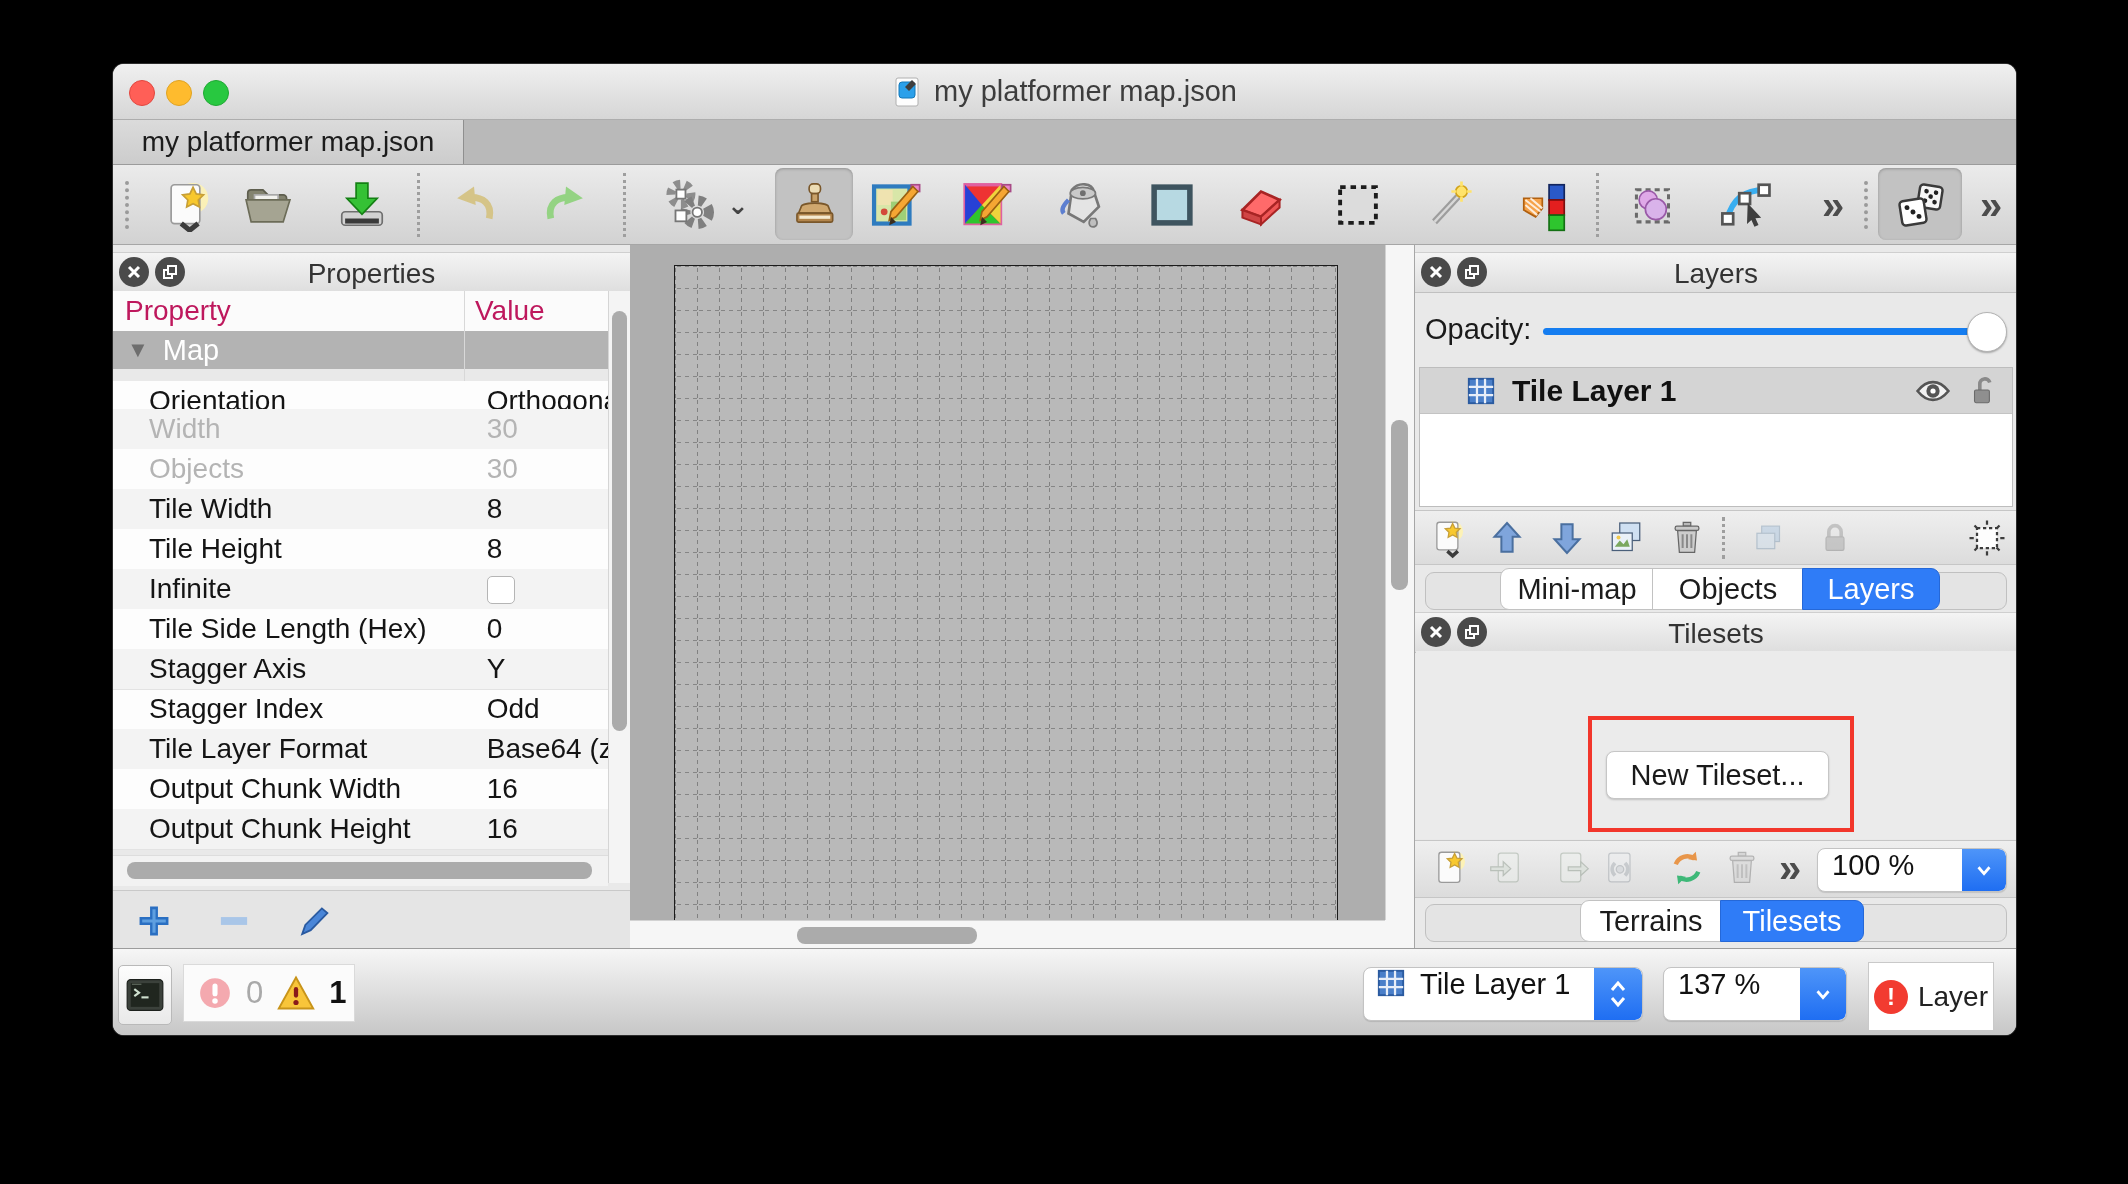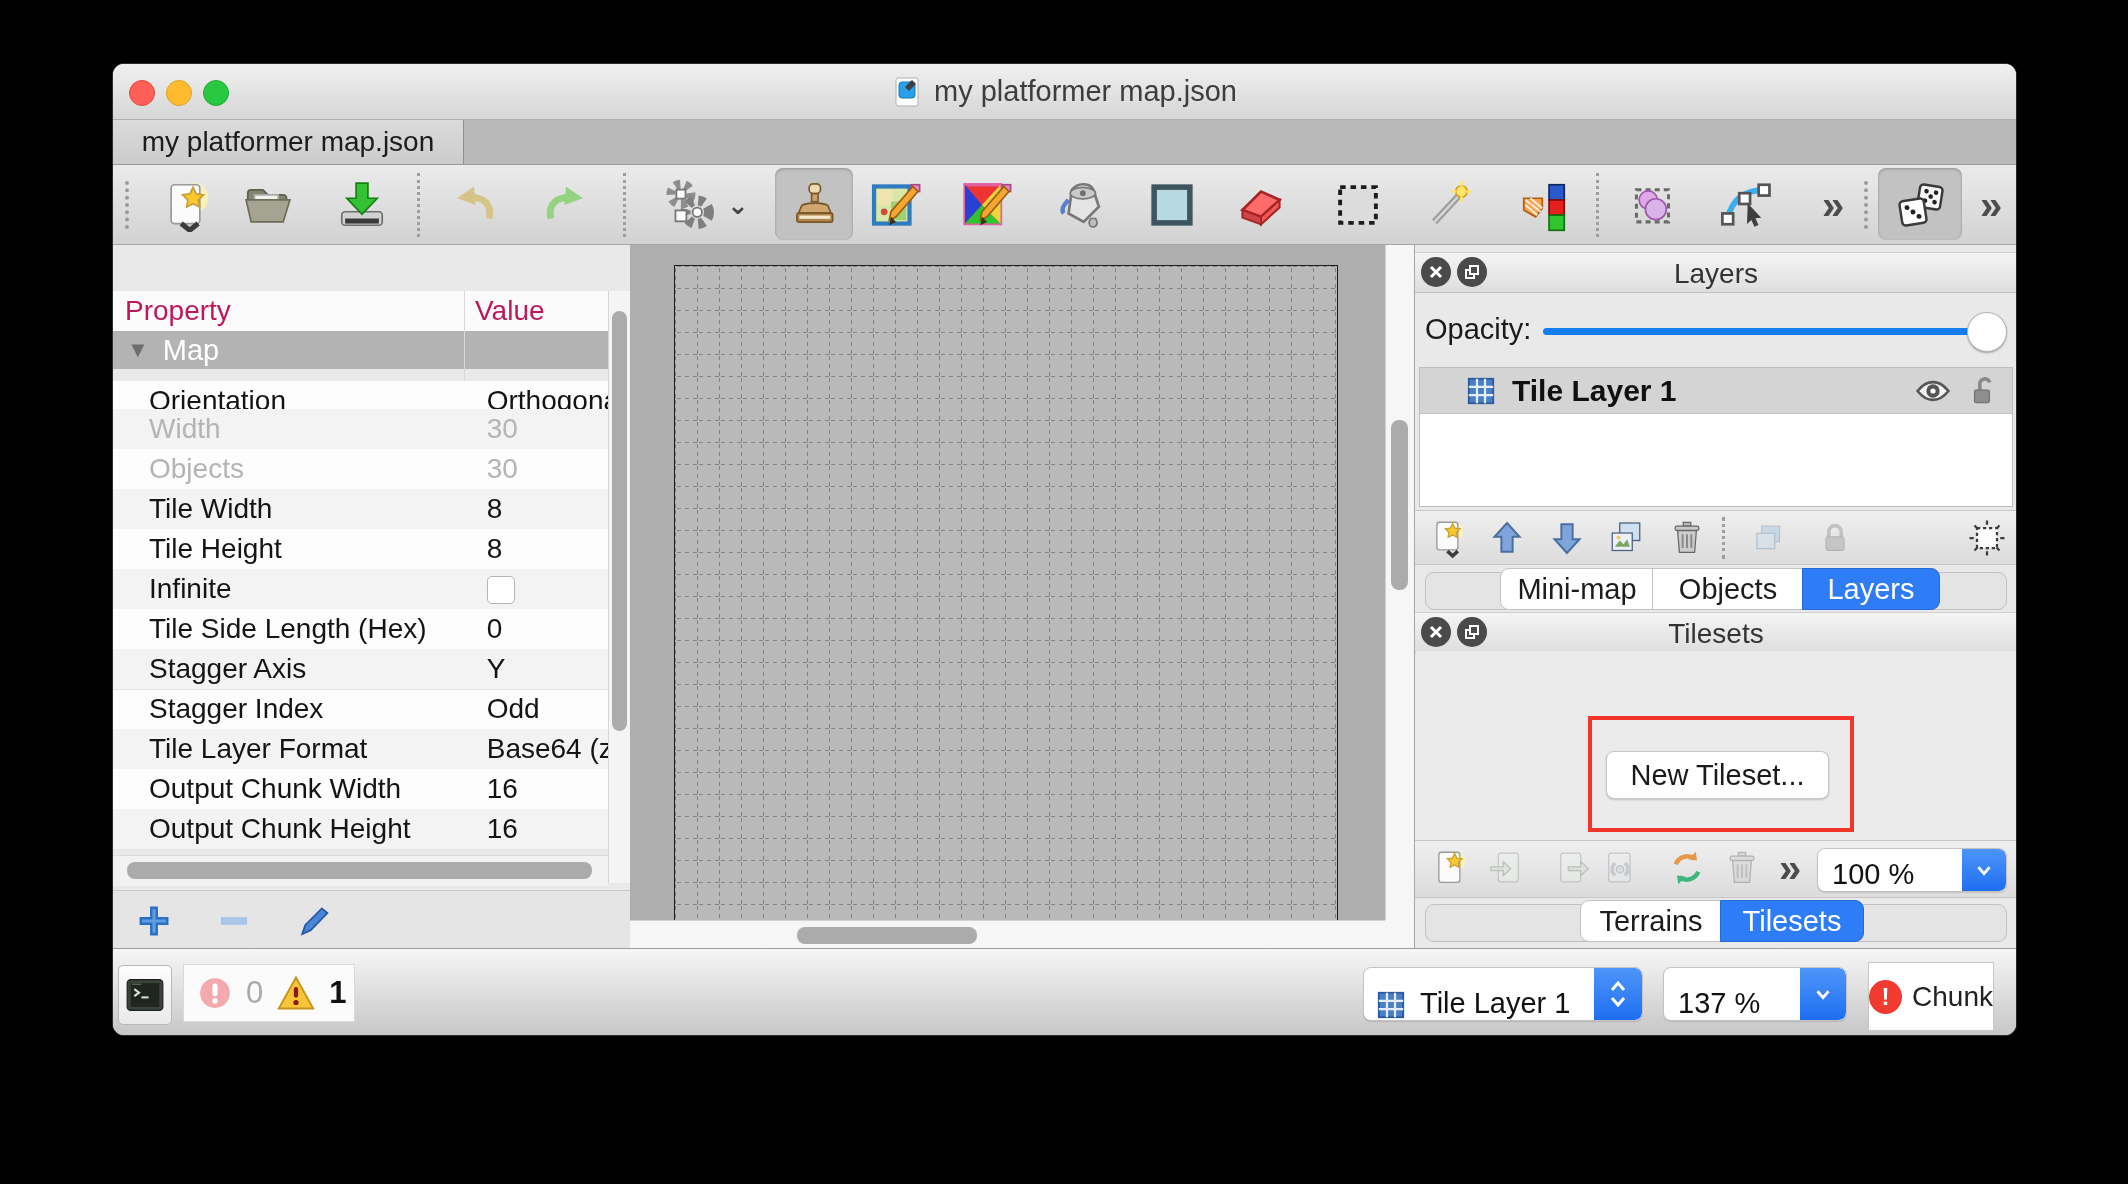--- a/index.html
+++ b/index.html
@@ -66,21 +66,21 @@
   .dis{opacity:.4;}
   .tabstrip{position:absolute;left:10px;right:10px;height:36px;background:#e4e4e4;border:1px solid #c0c0c0;border-radius:9px;}
   .seg{position:absolute;top:0;height:40px;display:flex;align-items:center;justify-content:center;
        font-size:29px;background:#fff;border:1px solid #c2c2c2;color:#1c1c1c;}
   .seg.first{border-radius:9px 0 0 9px;} .seg.last{border-radius:0 9px 9px 0;}
   .seg.active{background:#2f7cf7;color:#fff;border-color:#2568d8;}
   .redbox{position:absolute;border:4px solid #f2362b;}
   .newtileset{position:absolute;background:#fff;border:1px solid #c6c6c6;border-radius:8px;
               box-shadow:0 1px 2px rgba(0,0,0,.18);font-size:29px;color:#1a1a1a;
               display:flex;align-items:center;justify-content:center;}
-  .combo{position:absolute;background:#fff;border:1px solid #c3c3c3;border-radius:8px;display:flex;align-items:flex-end;overflow:hidden;box-shadow:0 1px 1px rgba(0,0,0,.12);}
+  .combo{position:absolute;background:#fff;border:1px solid #c3c3c3;border-radius:8px;display:flex;align-items:flex-start;overflow:hidden;box-shadow:0 1px 1px rgba(0,0,0,.12);}
   .combo .cap{margin-left:auto;height:100%;background:linear-gradient(#4e95f9,#1f6ef2);display:flex;align-items:center;justify-content:center;}
   .combo .ctext{font-size:29px;color:#111;padding-left:14px;white-space:nowrap;}
   
   .statusbar{position:absolute;left:0;bottom:0;width:100%;height:86px;background:linear-gradient(#f6f6f6,#c7c7c7);border-top:1px solid #9c9c9c;}
   .stbtn{position:absolute;background:linear-gradient(#fdfdfd,#e9e9e9);border:1px solid #b9b9b9;border-radius:5px;display:flex;align-items:center;justify-content:center;}
   .badges{position:absolute;left:70px;top:15px;width:172px;height:58px;background:#fbfbfb;border:1px solid #dadada;
           display:flex;align-items:center;gap:14px;padding-left:14px;box-sizing:border-box;}
   .cnt{font-size:31px;}
   .news{position:absolute;left:1755px;top:13px;width:124px;height:67px;background:#fff;border:1px solid #c9c9c9;
         display:flex;align-items:center;justify-content:center;gap:10px;font-size:28px;color:#222;}
@@ -275,20 +275,34 @@
             <circle cx="12" cy="20" r="1.4" fill="#222"></circle>
           </g>
         </svg>
     </div>
     <div class="tbi" style="left:1853px;width:50px">
         <span class="ovf">»</span>
       </div>
   </div>
 
   <div class="dock-left">
+    <div class="pane-head" style="top:7px">
+      <div class="dockbtn" style="left:6px">
+          <svg width="16" height="16" viewBox="0 0 16 16">
+            <path d="M3 3l10 10M13 3L3 13" stroke="#fff" stroke-width="3"></path>
+          </svg>
+        </div>
+      <div class="dockbtn" style="left:42px">
+          <svg width="16" height="16" viewBox="0 0 16 16">
+            <rect x="2" y="6" width="8" height="8" fill="none" stroke="#fff" stroke-width="2"></rect>
+            <rect x="6" y="2" width="8" height="8" fill="#4a4a4a" stroke="#fff" stroke-width="2"></rect>
+          </svg>
+        </div>
+      <div class="pane-title">Properties</div>
+    </div>
     <div class="colhead">
       <span style="position:absolute;left:12px;top:4px">Property</span>
       <span style="position:absolute;left:362px;top:4px">Value</span>
     </div>
     <div class="grouprow">
       <span style="color:#6e6e6e;font-size:22px;margin-left:14px">▼</span>
       <span style="color:#fff;font-size:29px;margin-left:14px">Map</span>
     </div>
     <div class="coldiv"></div>
 
@@ -613,17 +627,17 @@
     <div class="combo" style="left:1550px;top:18px;width:182px;height:52px">
       <span class="ctext">137 %</span>
       <span class="cap" style="width:46px;border-radius:0 7px 7px 0">
           <svg width="22" height="22" viewBox="0 0 24 24">
             <path d="M6 9l6 7 6-7" fill="none" stroke="#fff" stroke-width="3"></path>
           </svg>
         </span>
     </div>
     <div class="news">
       <span class="newsdot">!</span>
-      <span>Chunk</span>
+      <span>Layer</span>
     </div>
   </div>
 
 </div>
 
 </body></html>

